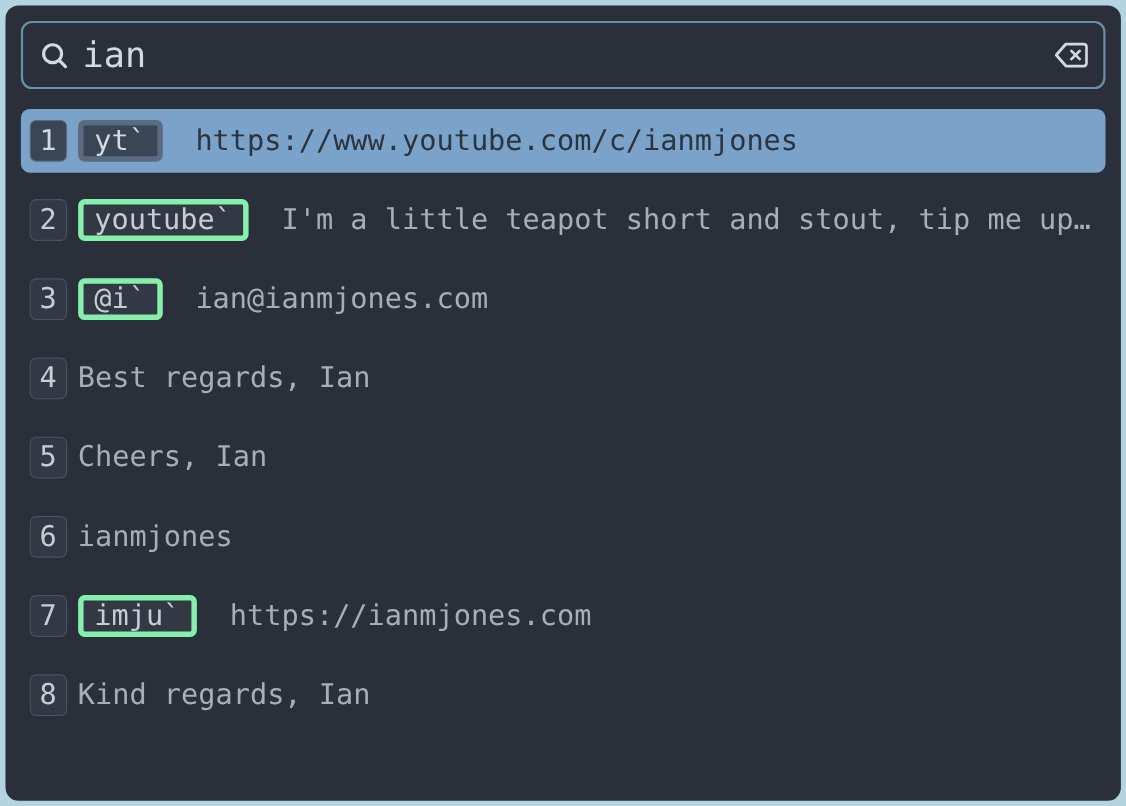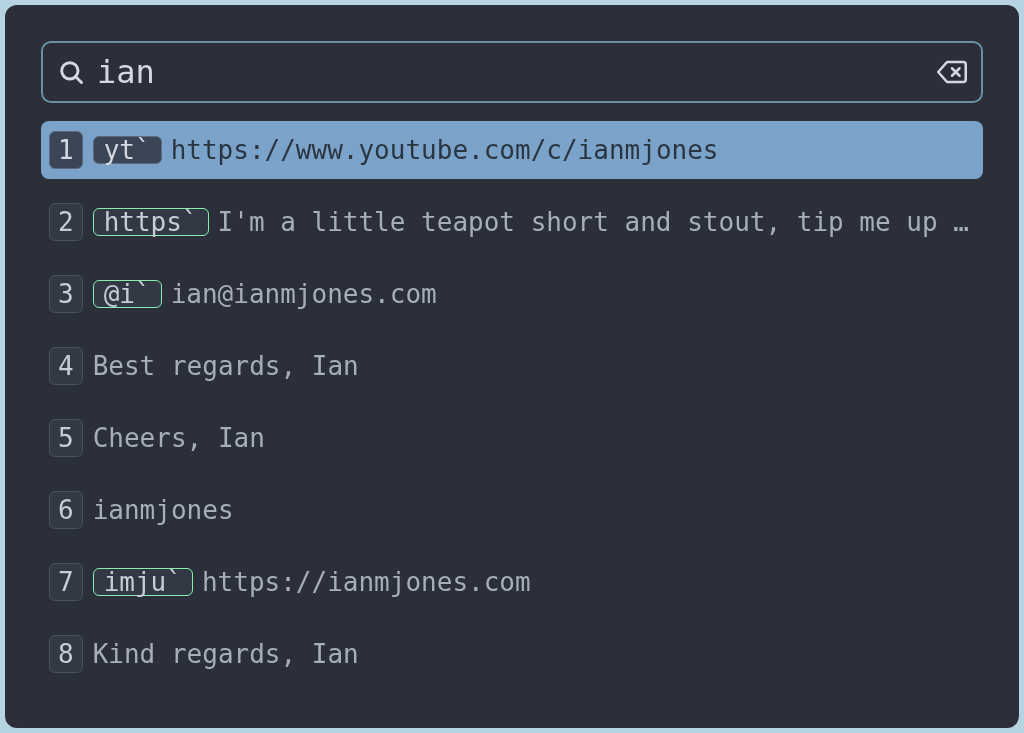--- a/index.html
+++ b/index.html
@@ -13,21 +13,21 @@
       background: #b5d3e0;
       padding: 5px;
       font-family: 'DejaVu Sans Mono', 'Liberation Mono', 'Courier New', monospace;
       overflow: hidden;
     }
     .window {
       width: 100%;
       height: 100%;
       background: #2a2f3a;
       border-radius: 12px;
-      padding: 36px;
+      padding: 14px;
     }
     .search-bar {
       display: flex;
       align-items: center;
       background: #2a2f3a;
       border: 2px solid #6b8fa8;
       border-radius: 10px;
       padding: 10px 14px;
       margin-bottom: 18px;
     }
@@ -88,28 +88,28 @@
     }
     .result-item.selected .index-badge {
       background: #3a4556;
       border-color: #5a6a80;
       color: #d4d8e0;
     }
     .key-badge {
       display: inline-flex;
       align-items: center;
       justify-content: center;
-      height: 28px;
+      height: 38px;
       padding: 0 10px;
       background: #323844;
-      border: 1px solid #86efac;
+      border: 5px solid #86efac;
       border-radius: 6px;
       color: #c8ccd4;
       font-size: 26px;
-      margin-right: 9px;
+      margin-right: 30px;
       flex-shrink: 0;
       font-family: inherit;
     }
     .result-item.selected .key-badge {
       background: #3a4556;
       border-color: #5a6a80;
       color: #d4d8e0;
     }
     .result-text {
       color: #a8aeb8;
@@ -140,21 +140,21 @@
     </svg>
   </div>
   <div class="results">
     <div class="result-item selected">
       <span class="index-badge">1</span>
       <span class="key-badge">yt`</span>
       <span class="result-text">https://www.youtube.com/c/ianmjones</span>
     </div>
     <div class="result-item">
       <span class="index-badge">2</span>
-      <span class="key-badge">https`</span>
+      <span class="key-badge">youtube`</span>
       <span class="result-text">I'm a little teapot short and stout, tip me up and …</span>
     </div>
     <div class="result-item">
       <span class="index-badge">3</span>
       <span class="key-badge">@i`</span>
       <span class="result-text">ian@ianmjones.com</span>
     </div>
     <div class="result-item">
       <span class="index-badge">4</span>
       <span class="result-text">Best regards, Ian</span>

